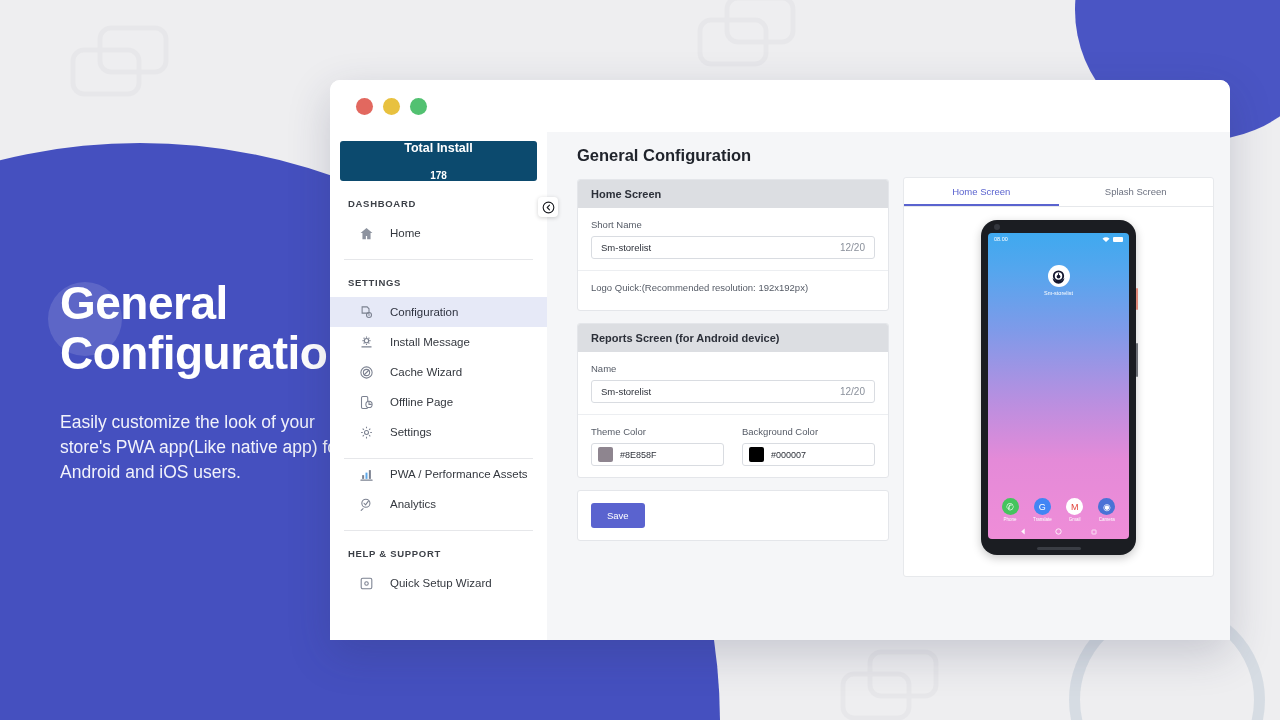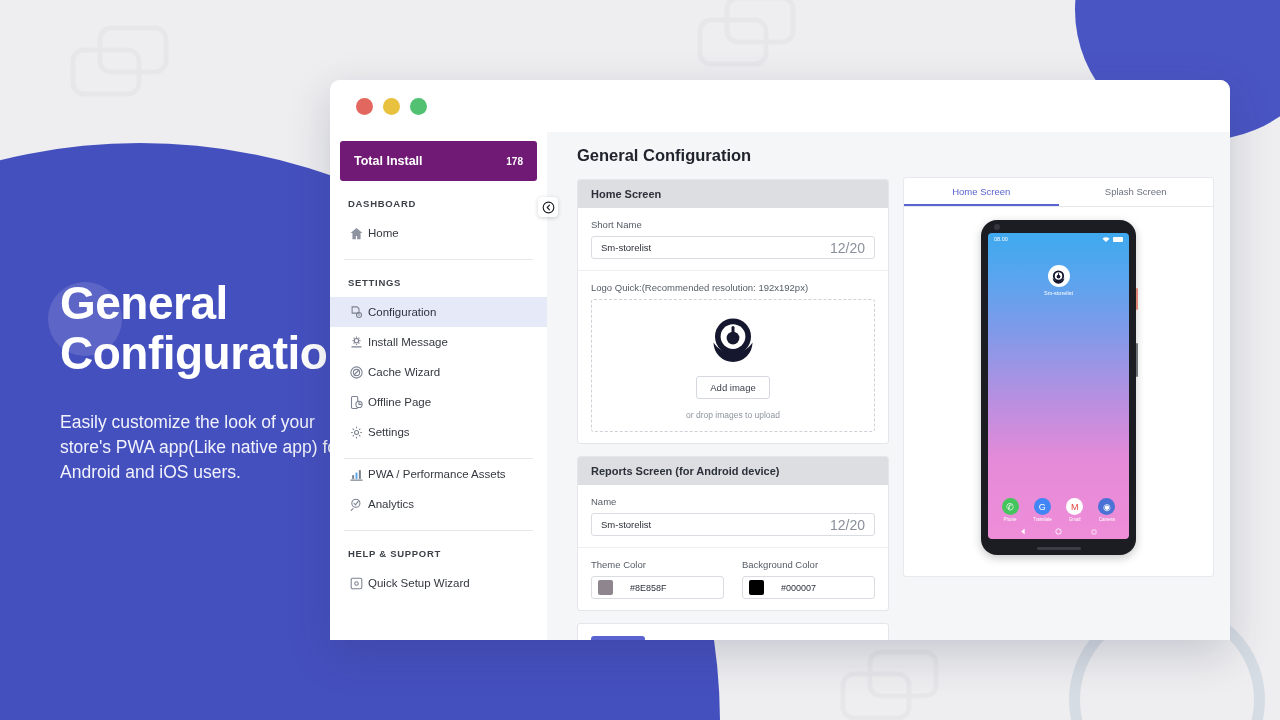--- a/index.html
+++ b/index.html
@@ -102,47 +102,48 @@
   .sidebar {
     width: 217px;
     background: #ffffff;
     padding: 0 0 10px 0;
     position: relative;
     flex-shrink: 0;
   }
   .total-install {
     margin: 9px 10px 0 10px;
     height: 40px;
-    background: #701a75;
+    background: #0c4a6e;
     border-radius: 3px;
     display: flex;
     align-items: center;
     justify-content: space-between;
     padding: 0 14px;
+    flex-direction: column;
   }
   .total-install .ti-label {
     color: #ffffff; font-size: 12.5px; font-weight: bold;
   }
   .total-install .ti-count {
     color: #ffffff; font-size: 10px; font-weight: bold;
   }
   .nav-group { padding: 0 0 0 0; }
   .nav-head {
     font-size: 9.5px;
     font-weight: bold;
     letter-spacing: .7px;
     color: #3d4148;
     padding: 17px 0 9px 18px;
   }
   .nav-item {
     display: flex;
     align-items: center;
-    gap: 4px;
+    gap: 16px;
     height: 30px;
-    padding-left: 18px;
+    padding-left: 28px;
     cursor: pointer;
   }
   .nav-item.active { background: #e6e9f7; }
   .nav-item .nav-ico {
     width: 16px; height: 16px;
     flex-shrink: 0;
     display: flex; align-items: center; justify-content: center;
     color: #7b8190;
   }
   .nav-item .nav-ico svg { display: block; }
@@ -211,21 +212,21 @@
     border: 1px solid #d9dce1;
     border-radius: 3px;
     height: 23px;
     display: flex;
     align-items: center;
     justify-content: space-between;
     padding: 0 9px;
     background: #fff;
   }
   .text-input .val { font-size: 9.5px; color: #2c3039; }
-  .text-input .counter { font-size: 14px; color: #8a909b; }
+  .text-input .counter { font-size: 10px; color: #8a909b; }
 
   .dropzone {
     border: 1px dashed #cdd1d8;
     border-radius: 3px;
     padding: 14px 0 11px 0;
     text-align: center;
   }
   .logo-wrap { display: flex; justify-content: center; margin-bottom: 14px; }
   .add-image-btn {
     display: inline-block;
@@ -245,21 +246,21 @@
 
   .color-row { display: flex; gap: 18px; }
   .color-col { flex: 1; }
   .color-input {
     border: 1px solid #d9dce1;
     border-radius: 3px;
     height: 23px;
     display: flex;
     align-items: center;
     padding: 0 6px;
-    gap: 17px;
+    gap: 7px;
     background: #fff;
   }
   .swatch { width: 15px; height: 15px; border-radius: 2px; flex-shrink: 0; }
   .color-hex { font-size: 9px; color: #2c3039; }
 
   .save-card {
     background: #fff;
     border: 1px solid #e4e6ea;
     border-radius: 3px;
     padding: 12px 13px;
@@ -594,33 +595,20 @@
           <div class="card-section">
             <div class="field-label">Short Name</div>
             <div class="text-input">
               <span class="val">Sm-storelist</span>
               <span class="counter">12/20</span>
             </div>
           </div>
 
           <div class="card-section">
             <div class="field-label">Logo Quick:(Recommended resolution: 192x192px)</div>
-            <div class="dropzone">
-              <div class="logo-wrap">
-                <svg width="48" height="48" viewBox="0 0 64 64">
-                  <circle cx="32" cy="30" r="24" fill="#15172e"></circle>
-                  <circle cx="32" cy="30" r="16.5" fill="#ffffff"></circle>
-                  <circle cx="32" cy="32" r="8.5" fill="#15172e"></circle>
-                  <rect x="30" y="16" width="4" height="13" rx="2" fill="#15172e"></rect>
-                  <path d="M6 38a26 26 0 0 0 52 0 31 31 0 0 1-52 0z" fill="#15172e"></path>
-                </svg>
-              </div>
-              <span class="add-image-btn">Add image</span>
-              <div class="drop-hint">or drop images to upload</div>
-            </div>
           </div>
         </div>
 
         <div class="card">
           <div class="card-head">Reports Screen (for Android device)</div>
 
           <div class="card-section">
             <div class="field-label">Name</div>
             <div class="text-input">
               <span class="val">Sm-storelist</span>

